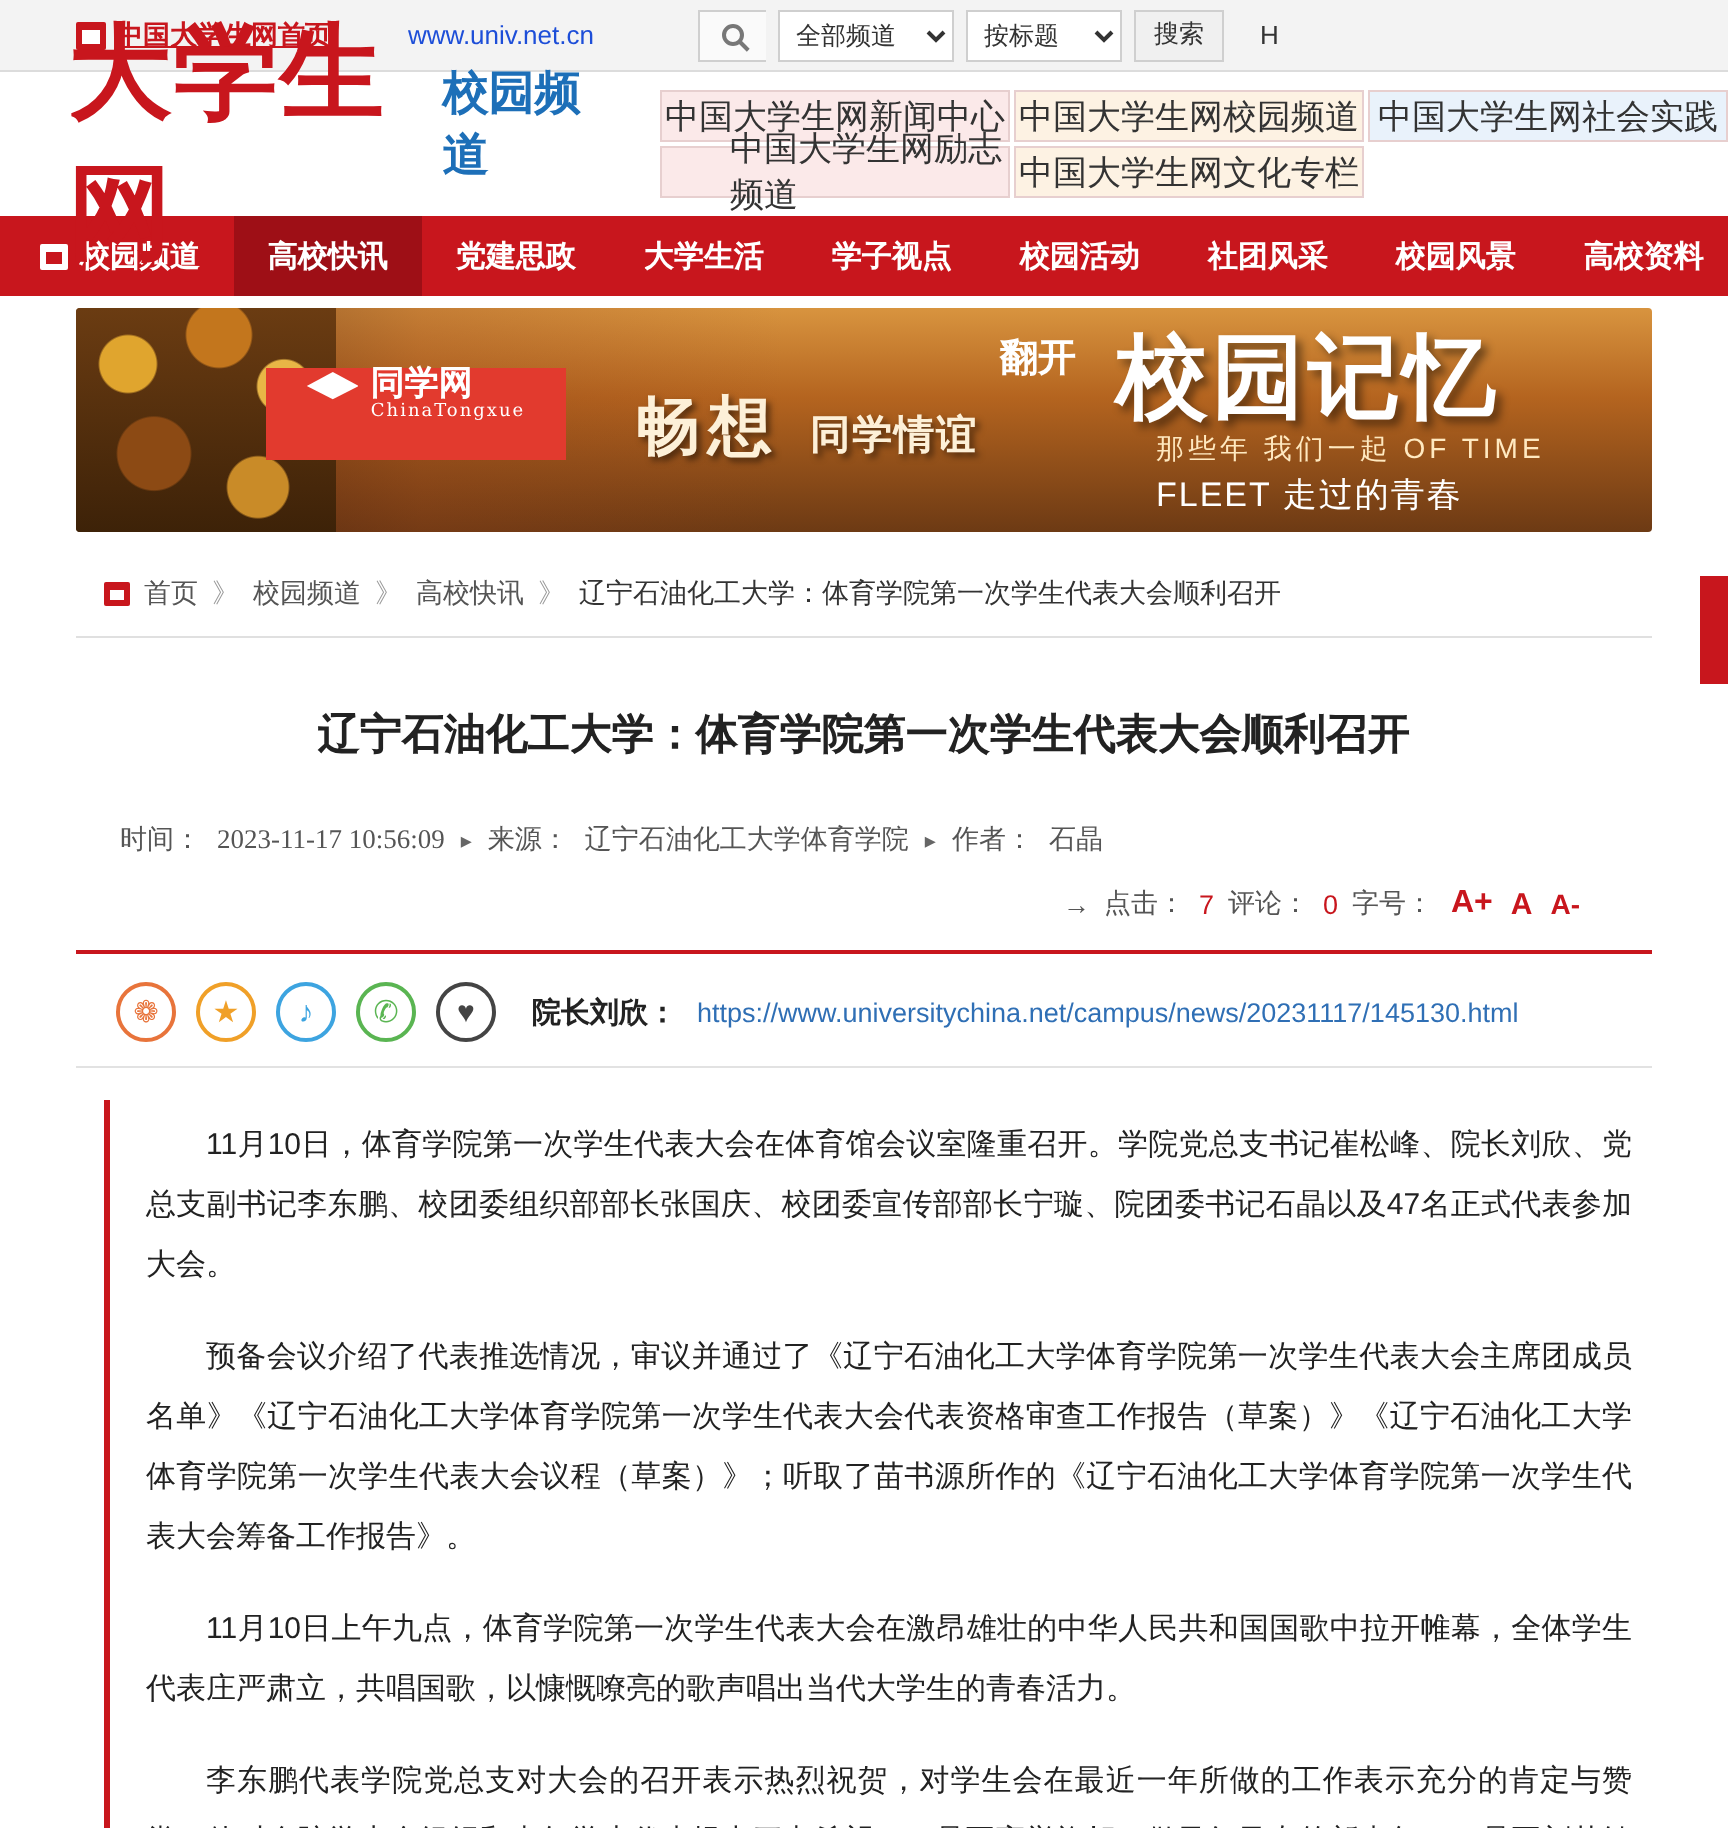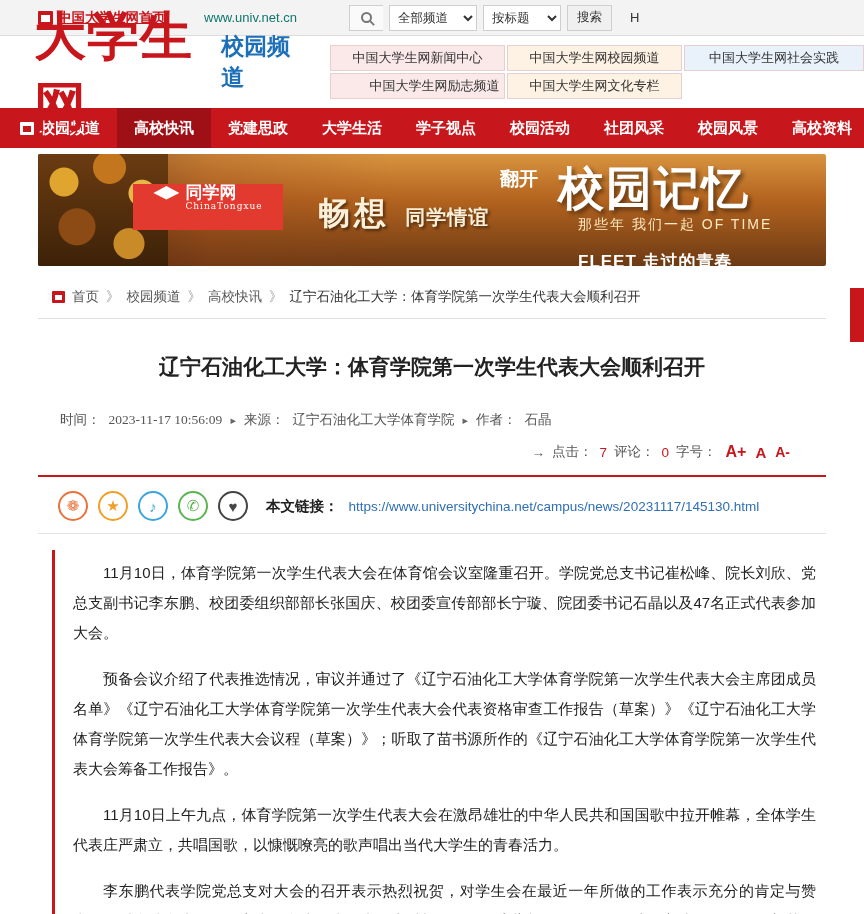--- a/index.html
+++ b/index.html
@@ -30,21 +30,21 @@
   }
   .home-ico {
     width: 15px; height: 14px; background: #c8161d;
     position: relative; border-radius: 1px;
     display: inline-block;
   }
   .home-ico:after {
     content: ""; position: absolute; left: 3px; top: 4px;
     width: 9px; height: 7px; background: #fff;
   }
-  .site-url { color: #0f766e; font-size: 13px; margin-left: 28px; }
+  .site-url { color: #1d4ed8; font-size: 13px; margin-left: 28px; }
 
   .searchwrap { display: flex; align-items: center; margin-left: 42px; }
   .search-btn-ico {
     width: 34px; height: 26px; border: 1px solid #cfcfcf;
     background: #fafafa; display: flex; align-items: center; justify-content: center;
     border-right: none;
   }
   .magnifier { width: 11px; height: 11px; border: 2px solid #777; border-radius: 50%; position: relative; }
   .magnifier:after { content: ""; position: absolute; width: 2px; height: 6px; background: #777; right: -3px; bottom: -5px; transform: rotate(-45deg); }
   .search-input {
@@ -82,21 +82,21 @@
   .logo .sub {
     font-family: "DejaVu Serif", serif;
     font-size: 23px; font-weight: bold; color: #1d6fb8; margin-left: 6px;
   }
   .chan-grid {
     margin-left: 30px;
     display: grid;
     grid-template-columns: 175px 175px 180px;
     grid-template-rows: 26px 26px;
     gap: 2px;
-    font-size: 13px;
+    font-size: 17px;
   }
   .chan {
     display: flex; align-items: center; justify-content: center;
     color: #333; border: 1px solid #e7cfcf;
   }
   .chan.c1 { background: #fbe9e9; }
   .chan.c2 { background: #fdf2e3; }
   .chan.c3 { background: #e9f2fb; }
   .chan.c4 { background: #fbe9e9; padding-left: 34px; }
   .chan.c5 { background: #e9f6ef; }
@@ -160,21 +160,21 @@
   }
   .banner .memory {
     position: absolute; left: 520px; top: 4px;
     font-family: "DejaVu Serif", serif; font-size: 46px; font-weight: bold;
     color: #ffffff; text-shadow: 3px 3px 4px rgba(0,0,0,.45); letter-spacing: 2px;
   }
   .banner .sub1 {
     position: absolute; left: 540px; top: 62px; color: #ffe9c0; font-size: 14px; letter-spacing: 2px;
   }
   .banner .sub2 {
-    position: absolute; left: 540px; top: 96px; color: #fff; font-size: 17px; font-weight: bold; letter-spacing: 1px;
+    position: absolute; left: 540px; top: 82px; color: #fff; font-size: 17px; font-weight: normal; letter-spacing: 1px;
   }
 
   
   .content {
     margin: 14px 38px 0 38px;
     position: relative;
   }
   .crumb {
     border-bottom: 1px solid #e0e0e0;
     padding: 8px 0 12px 14px;
@@ -362,21 +362,21 @@
   </div>
 
   <div class="redline"></div>
 
   <div class="sharerow">
     <span class="sicon s-weibo">❁</span>
     <span class="sicon s-star">★</span>
     <span class="sicon s-bell">♪</span>
     <span class="sicon s-wechat">✆</span>
     <span class="sicon s-heart">♥</span>
-    <span class="linklbl">本文链接：</span>
+    <span class="linklbl">院长刘欣：</span>
     <span class="linkval">https://www.universitychina.net/campus/news/20231117/145130.html</span>
   </div>
 
   <div class="body-area">
     <p>11月10日，体育学院第一次学生代表大会在体育馆会议室隆重召开。学院党总支书记崔松峰、院长刘欣、党总支副书记李东鹏、校团委组织部部长张国庆、校团委宣传部部长宁璇、院团委书记石晶以及47名正式代表参加大会。</p>
     <p>预备会议介绍了代表推选情况，审议并通过了《辽宁石油化工大学体育学院第一次学生代表大会主席团成员名单》《辽宁石油化工大学体育学院第一次学生代表大会代表资格审查工作报告（草案）》《辽宁石油化工大学体育学院第一次学生代表大会议程（草案）》；听取了苗书源所作的《辽宁石油化工大学体育学院第一次学生代表大会筹备工作报告》。</p>
     <p>11月10日上午九点，体育学院第一次学生代表大会在激昂雄壮的中华人民共和国国歌中拉开帷幕，全体学生代表庄严肃立，共唱国歌，以慷慨嘹亮的歌声唱出当代大学生的青春活力。</p>
     <p>李东鹏代表学院党总支对大会的召开表示热烈祝贺，对学生会在最近一年所做的工作表示充分的肯定与赞赏。他对全院学生会组织和青年学生代表提出三点希望：一是要高举旗帜，做又红又专的新青年。二是要刻苦钻研，做时代需要的新青年。三是要牢记宗旨，做有鲜明底色的学生组织。</p>
   </div>
 </div>

